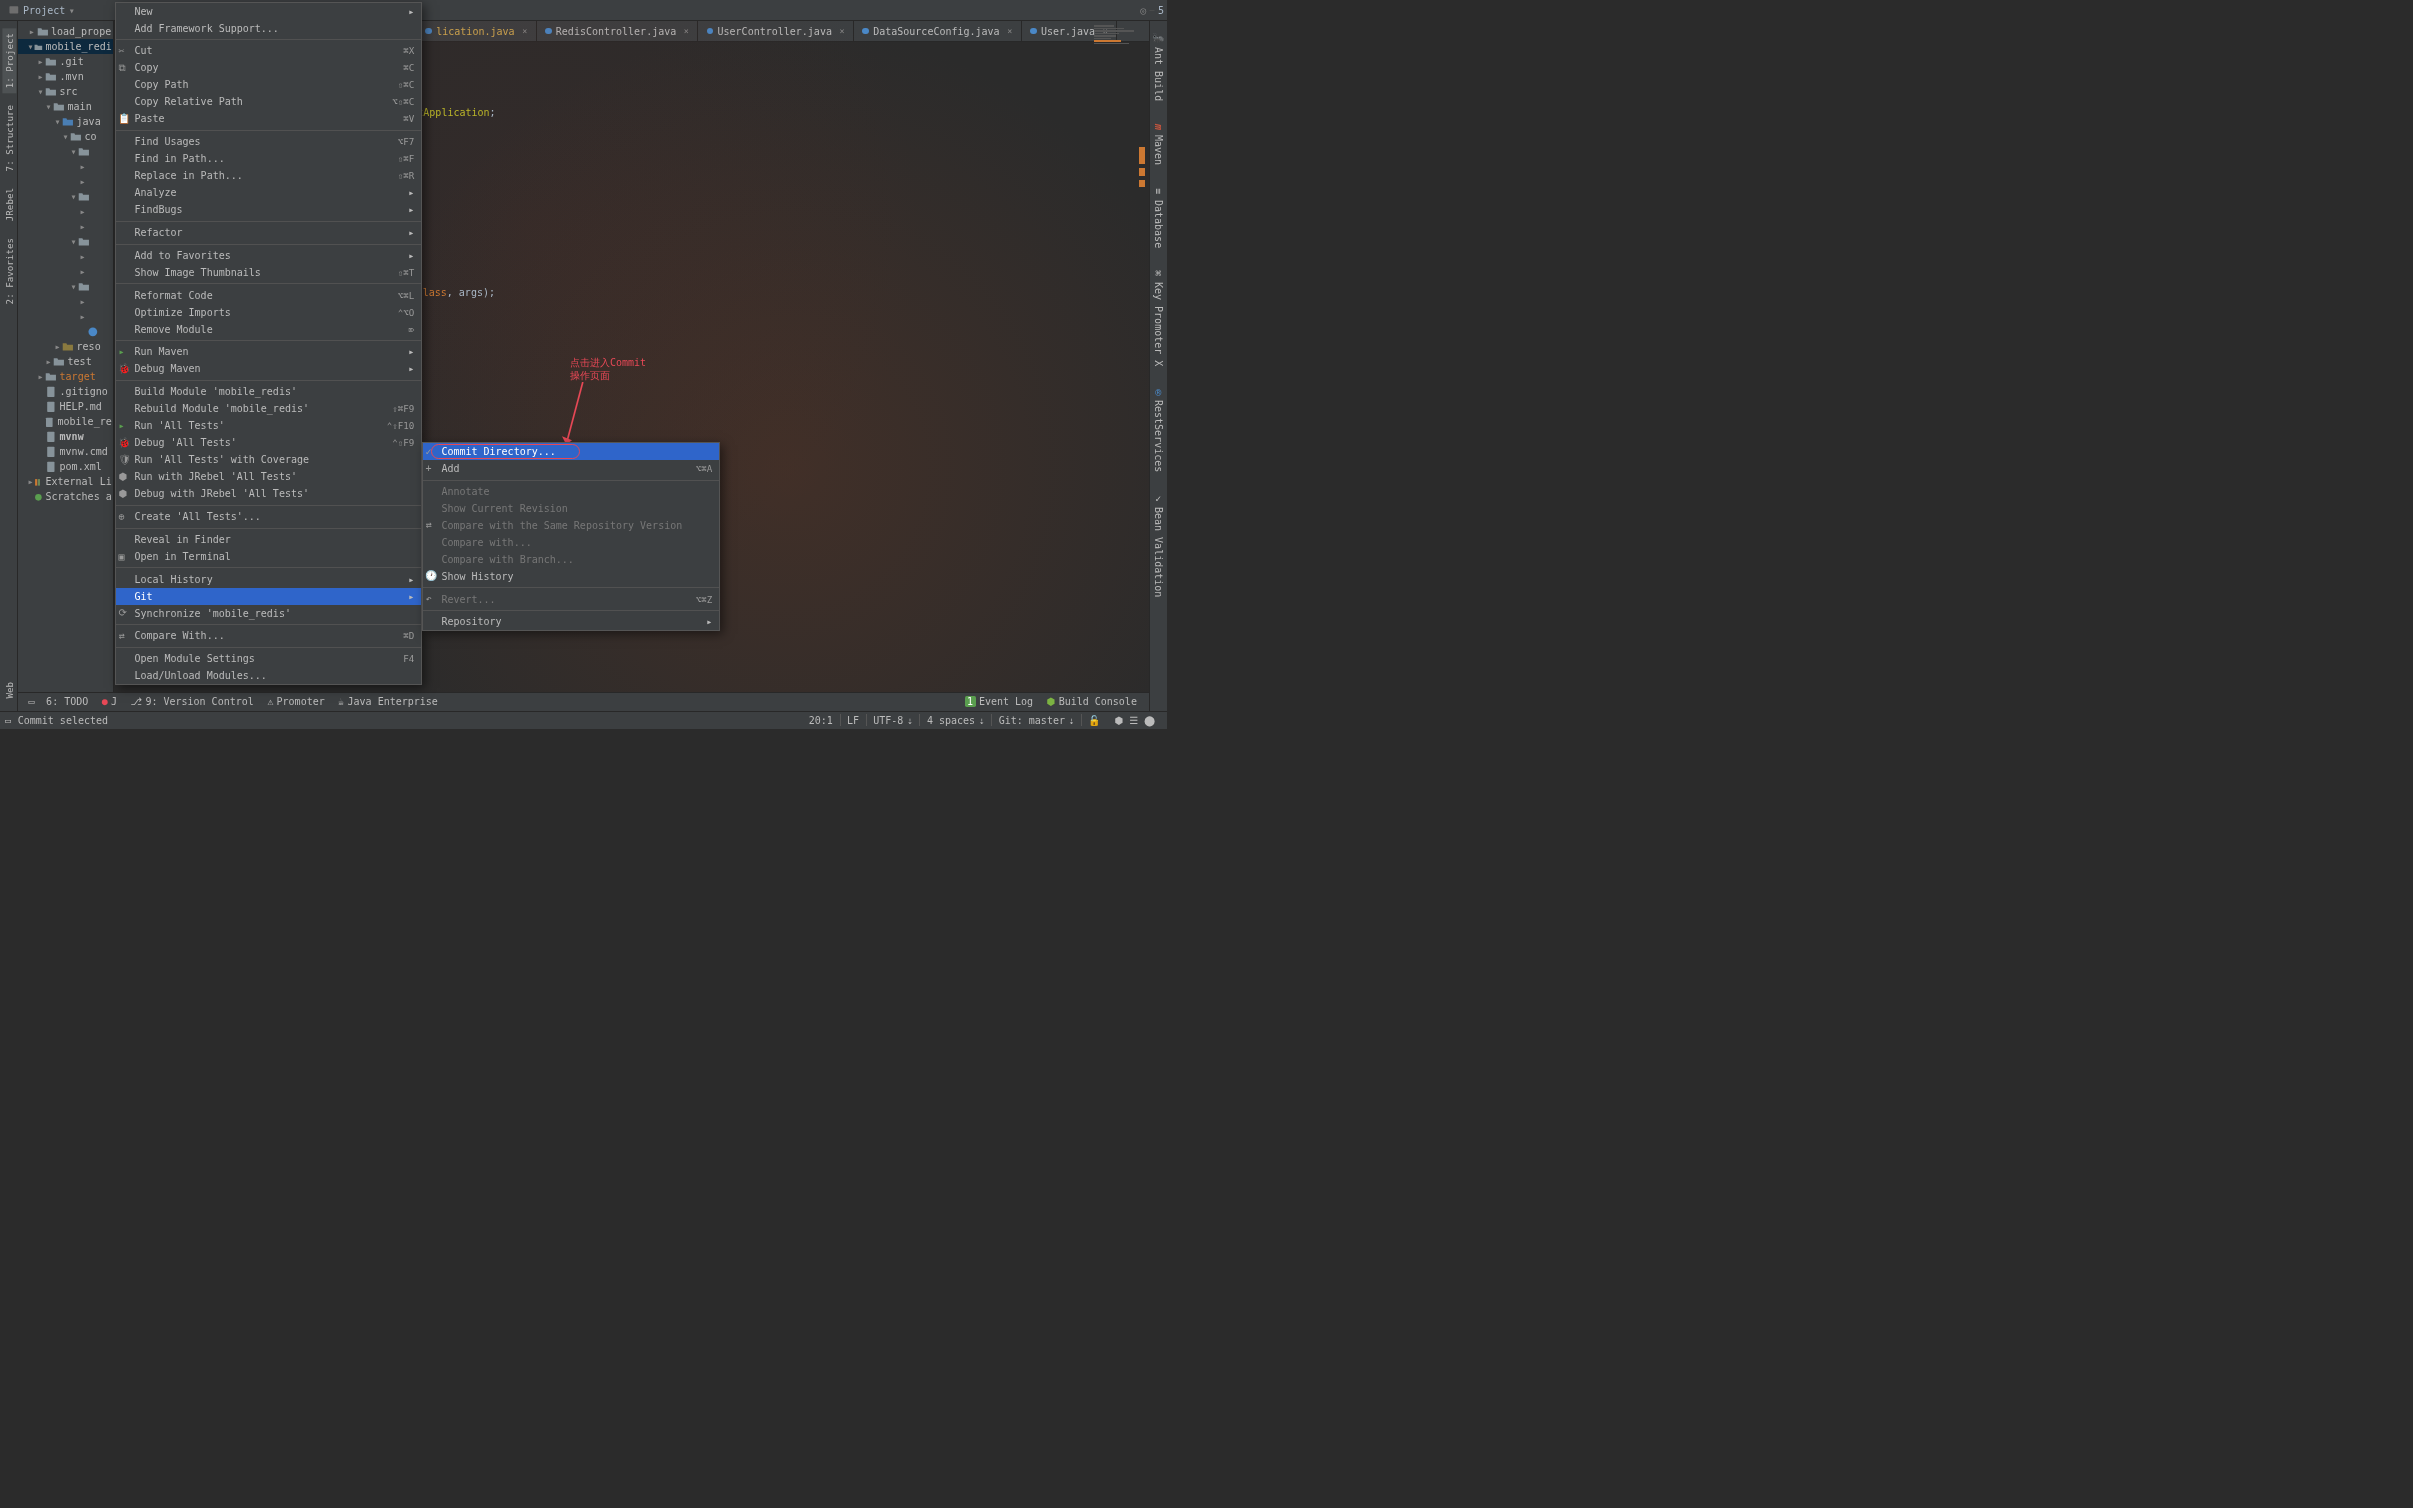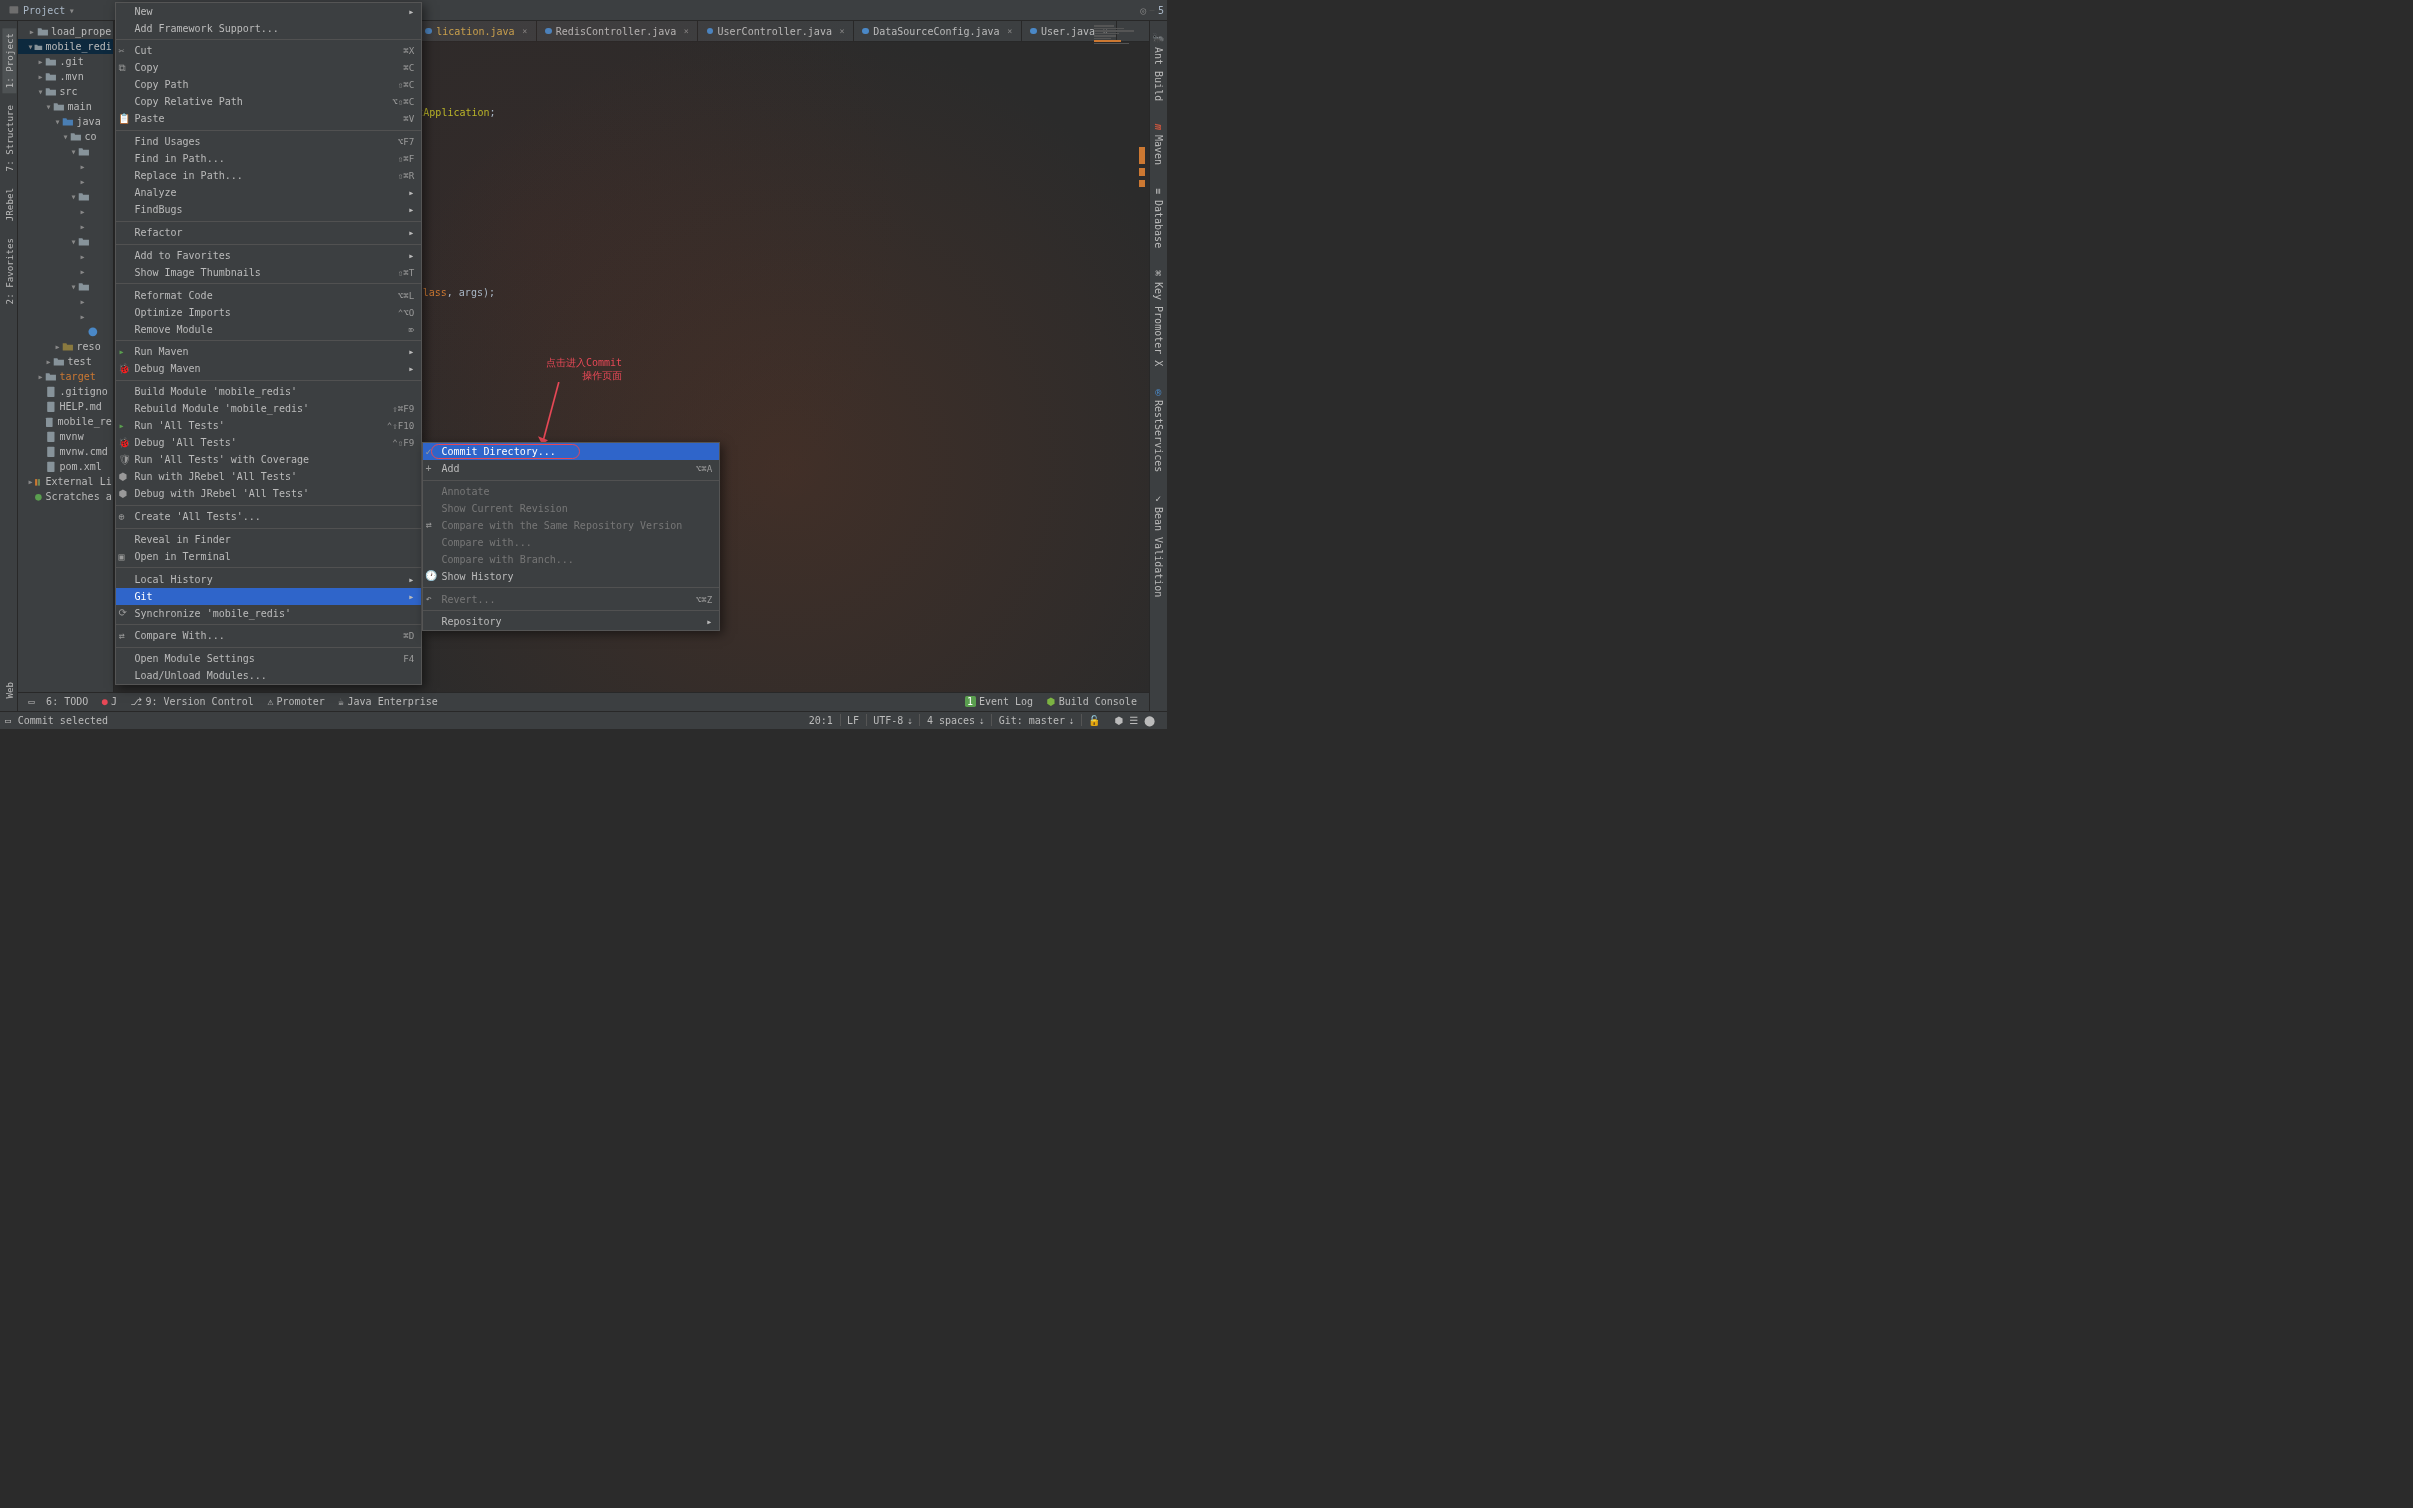--- a/index.html
+++ b/index.html
@@ -46,21 +46,21 @@
 .context-menu .sep{height:0.8px;background:#515151;margin:2.5px 0}
 .submenu{position:absolute;left:422px;top:442px;width:298px;background:#3c3f41;border:0.8px solid #555;box-shadow:3.4px 3.4px 10px rgba(0,0,0,0.5);z-index:101}
 .submenu .mi{display:flex;align-items:center;height:17px;padding:0 6.7px 0 18.4px;position:relative;color:#bbbbbb;font-size:10px}
 .submenu .mi.sel{background:#2f65ca;color:#fff}
 .submenu .mi.dis{color:#777}
 .submenu .mi .sc{margin-left:auto;color:#999;font-size:9.2px}
 .submenu .mi .ar{margin-left:auto}
 .submenu .sep{height:0.8px;background:#515151;margin:2.5px 0}
 .submenu .mi .mic{position:absolute;left:2.5px;width:11.7px;height:11.7px}
 .highlight-oval{position:absolute;left:431px;top:444px;width:149px;height:15px;border:1.7px solid #e74856;border-radius:8.4px;z-index:102;pointer-events:none}
-.anno{position:absolute;left:546px;top:357px;color:#e74856;font-size:10px;z-index:99;text-align:right;line-height:12.6px}
+.anno{position:absolute;left:570px;top:357px;color:#e74856;font-size:10px;z-index:99;text-align:left;line-height:12.6px}
 .anno svg{position:absolute;left:-8.4px;top:25px}
 .statusbar{position:absolute;bottom:0;left:0;right:0;height:18.4px;background:#3c3f41;border-top:0.8px solid #282828;display:flex;align-items:center;padding:0 5px;font-size:9.2px;color:#bbbbbb}
 .statusbar .sb-item{padding:0 6.7px;display:flex;align-items:center;gap:3.4px}
 .statusbar .sb-sep{width:0.8px;height:11.7px;background:#555}
 .statusbar .sb-right{margin-left:auto;display:flex;align-items:center}
 .toolbar2{position:absolute;bottom:18.4px;left:18.4px;right:18.4px;height:18.4px;background:#3c3f41;border-top:0.8px solid #282828;display:flex;align-items:center;padding:0 5px;font-size:9.2px;color:#bbbbbb}
 .toolbar2 .tb-item{padding:0 6.7px;display:flex;align-items:center;gap:3.4px}
 .orange{color:#cc7832}
 </style>
 </head>
@@ -322,21 +322,21 @@
       </div>
       <div class="tree-row" style="padding-left: 17px;">
         <span class="arrow"></span>
         <span class="ic">
           <svg viewBox="0 0 16 16">
             <rect class="file-ic" x="3" y="1" width="10" height="14" rx="1"></rect>
           </svg>
         </span>
         <span>mobile_re</span>
       </div>
-      <div class="tree-row" style="padding-left: 17px;">
+      <div class="tree-row" style="padding-left: 17px; font-weight: bold;">
         <span class="arrow"></span>
         <span class="ic">
           <svg viewBox="0 0 16 16">
             <rect class="file-ic" x="3" y="1" width="10" height="14" rx="1"></rect>
           </svg>
         </span>
         <span>mvnw</span>
       </div>
       <div class="tree-row" style="padding-left: 17px;">
         <span class="arrow"></span>

